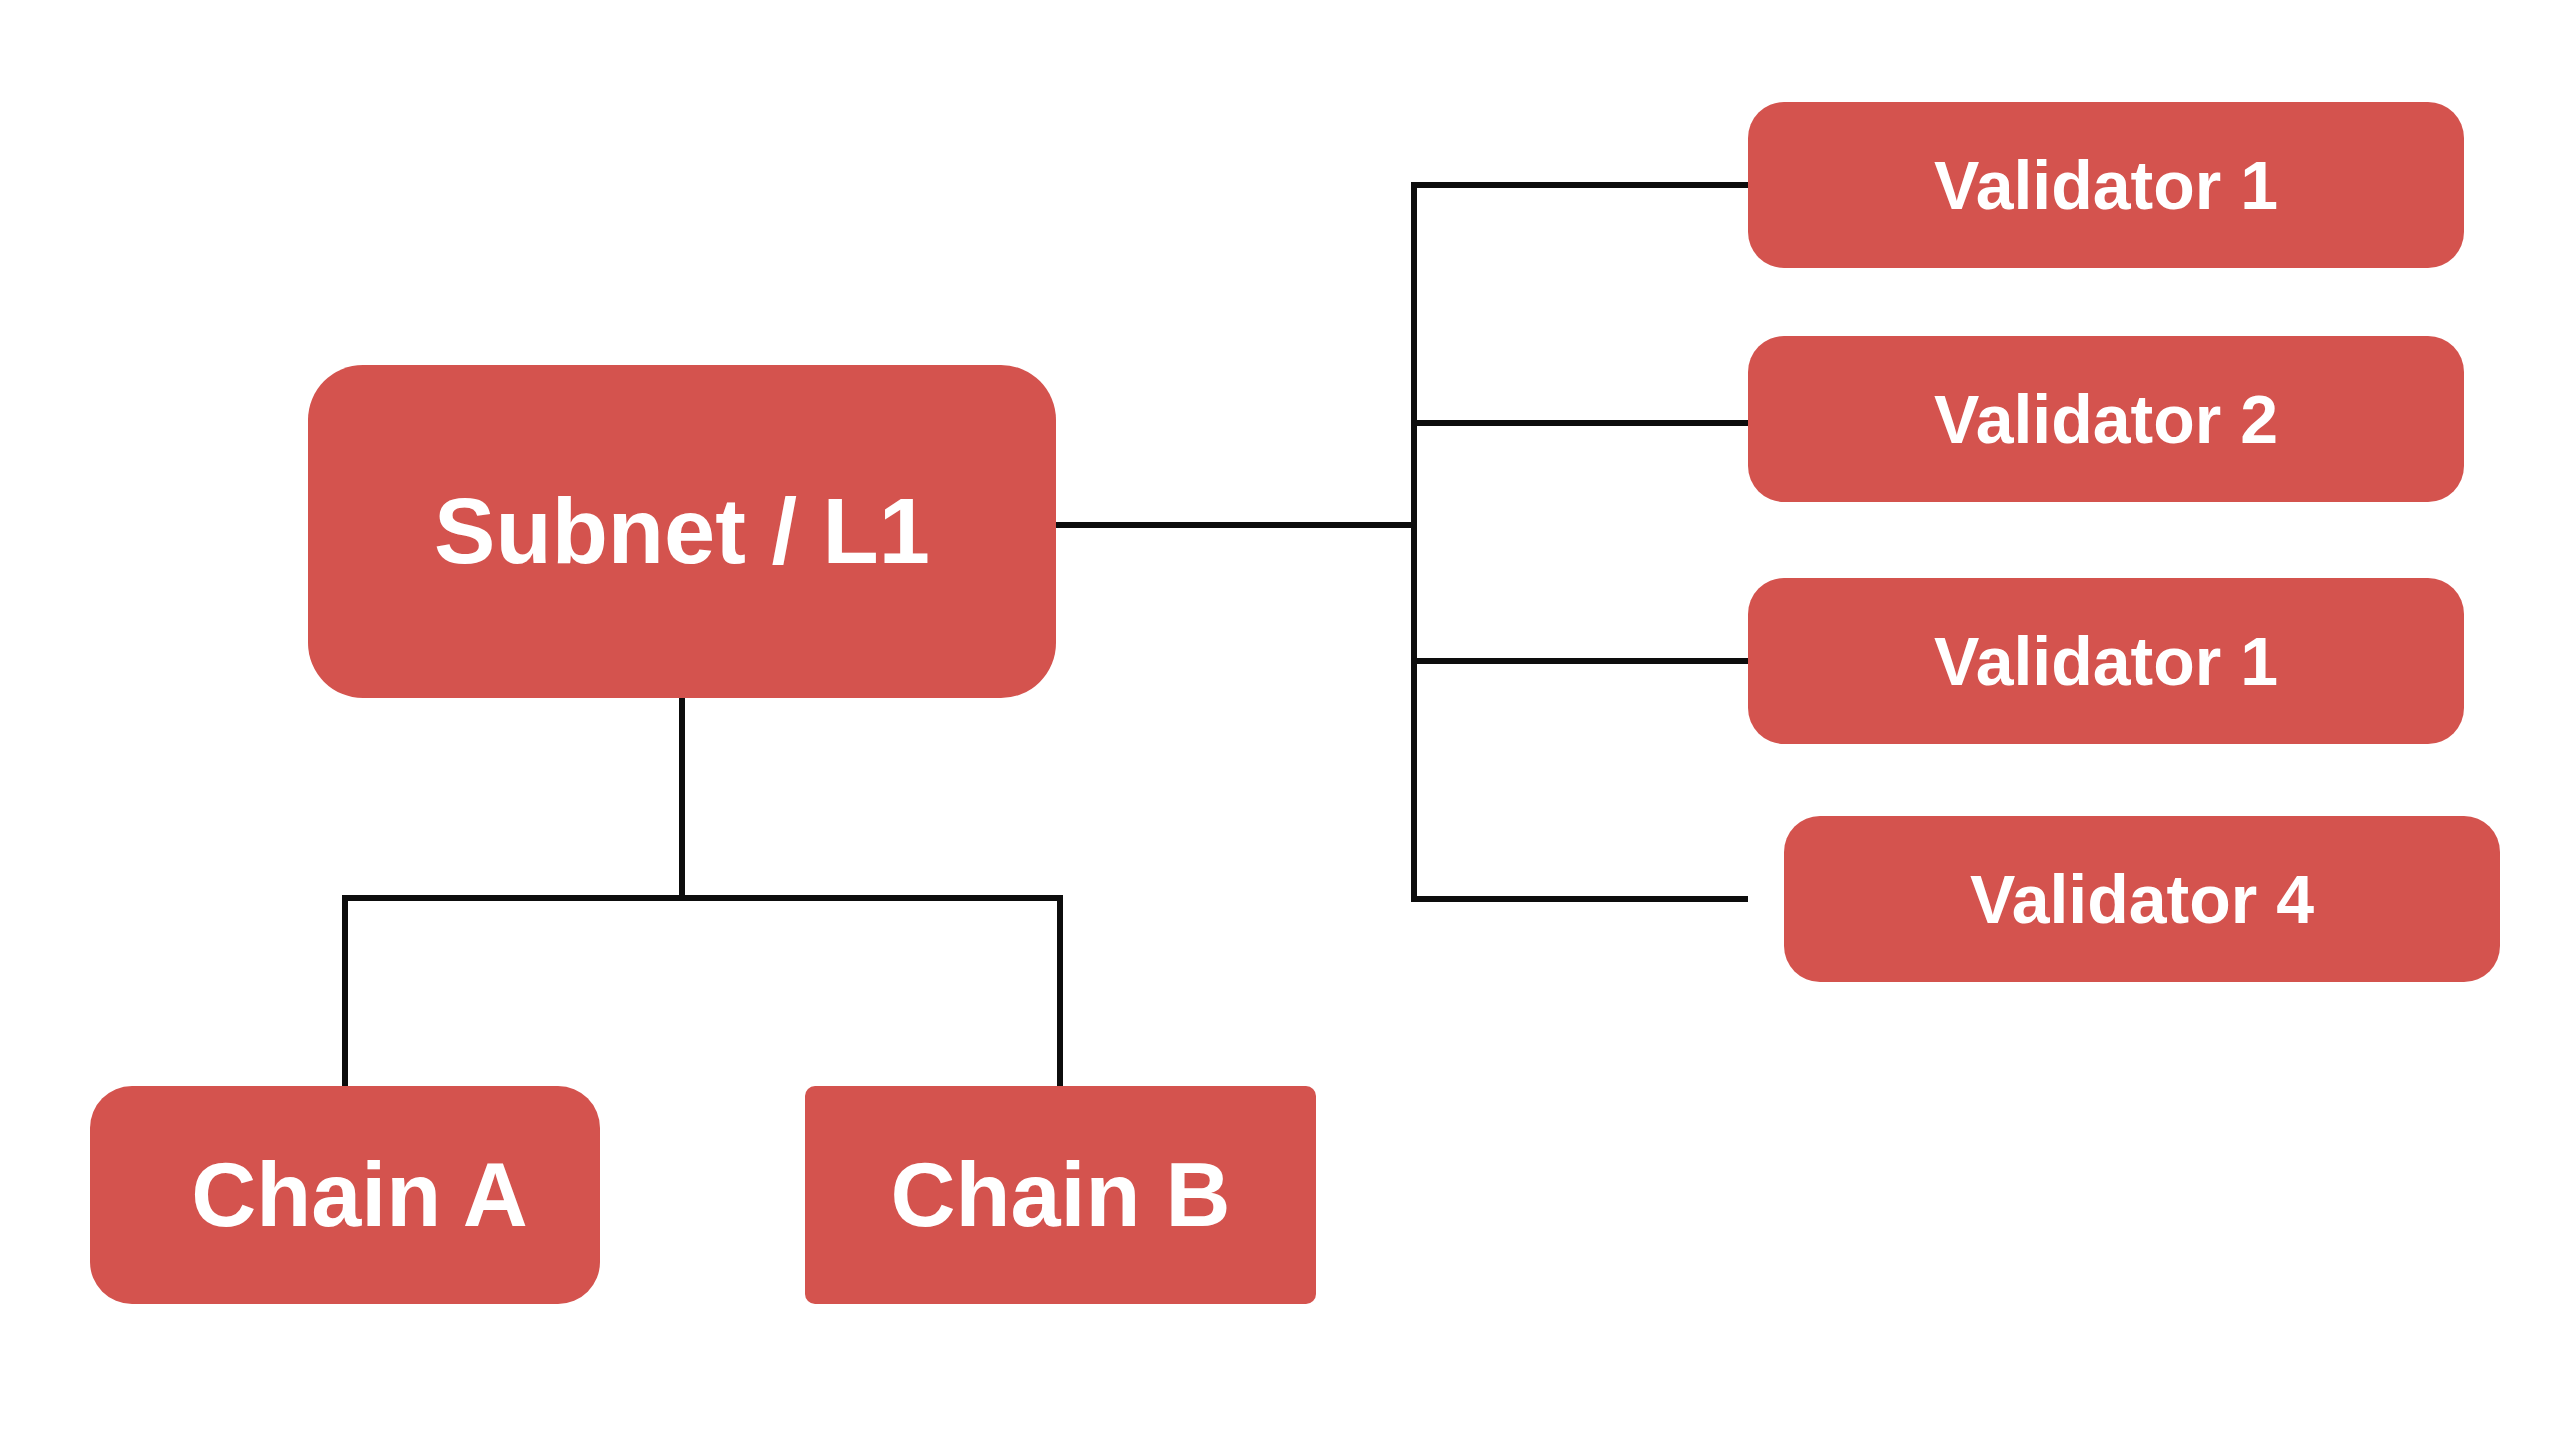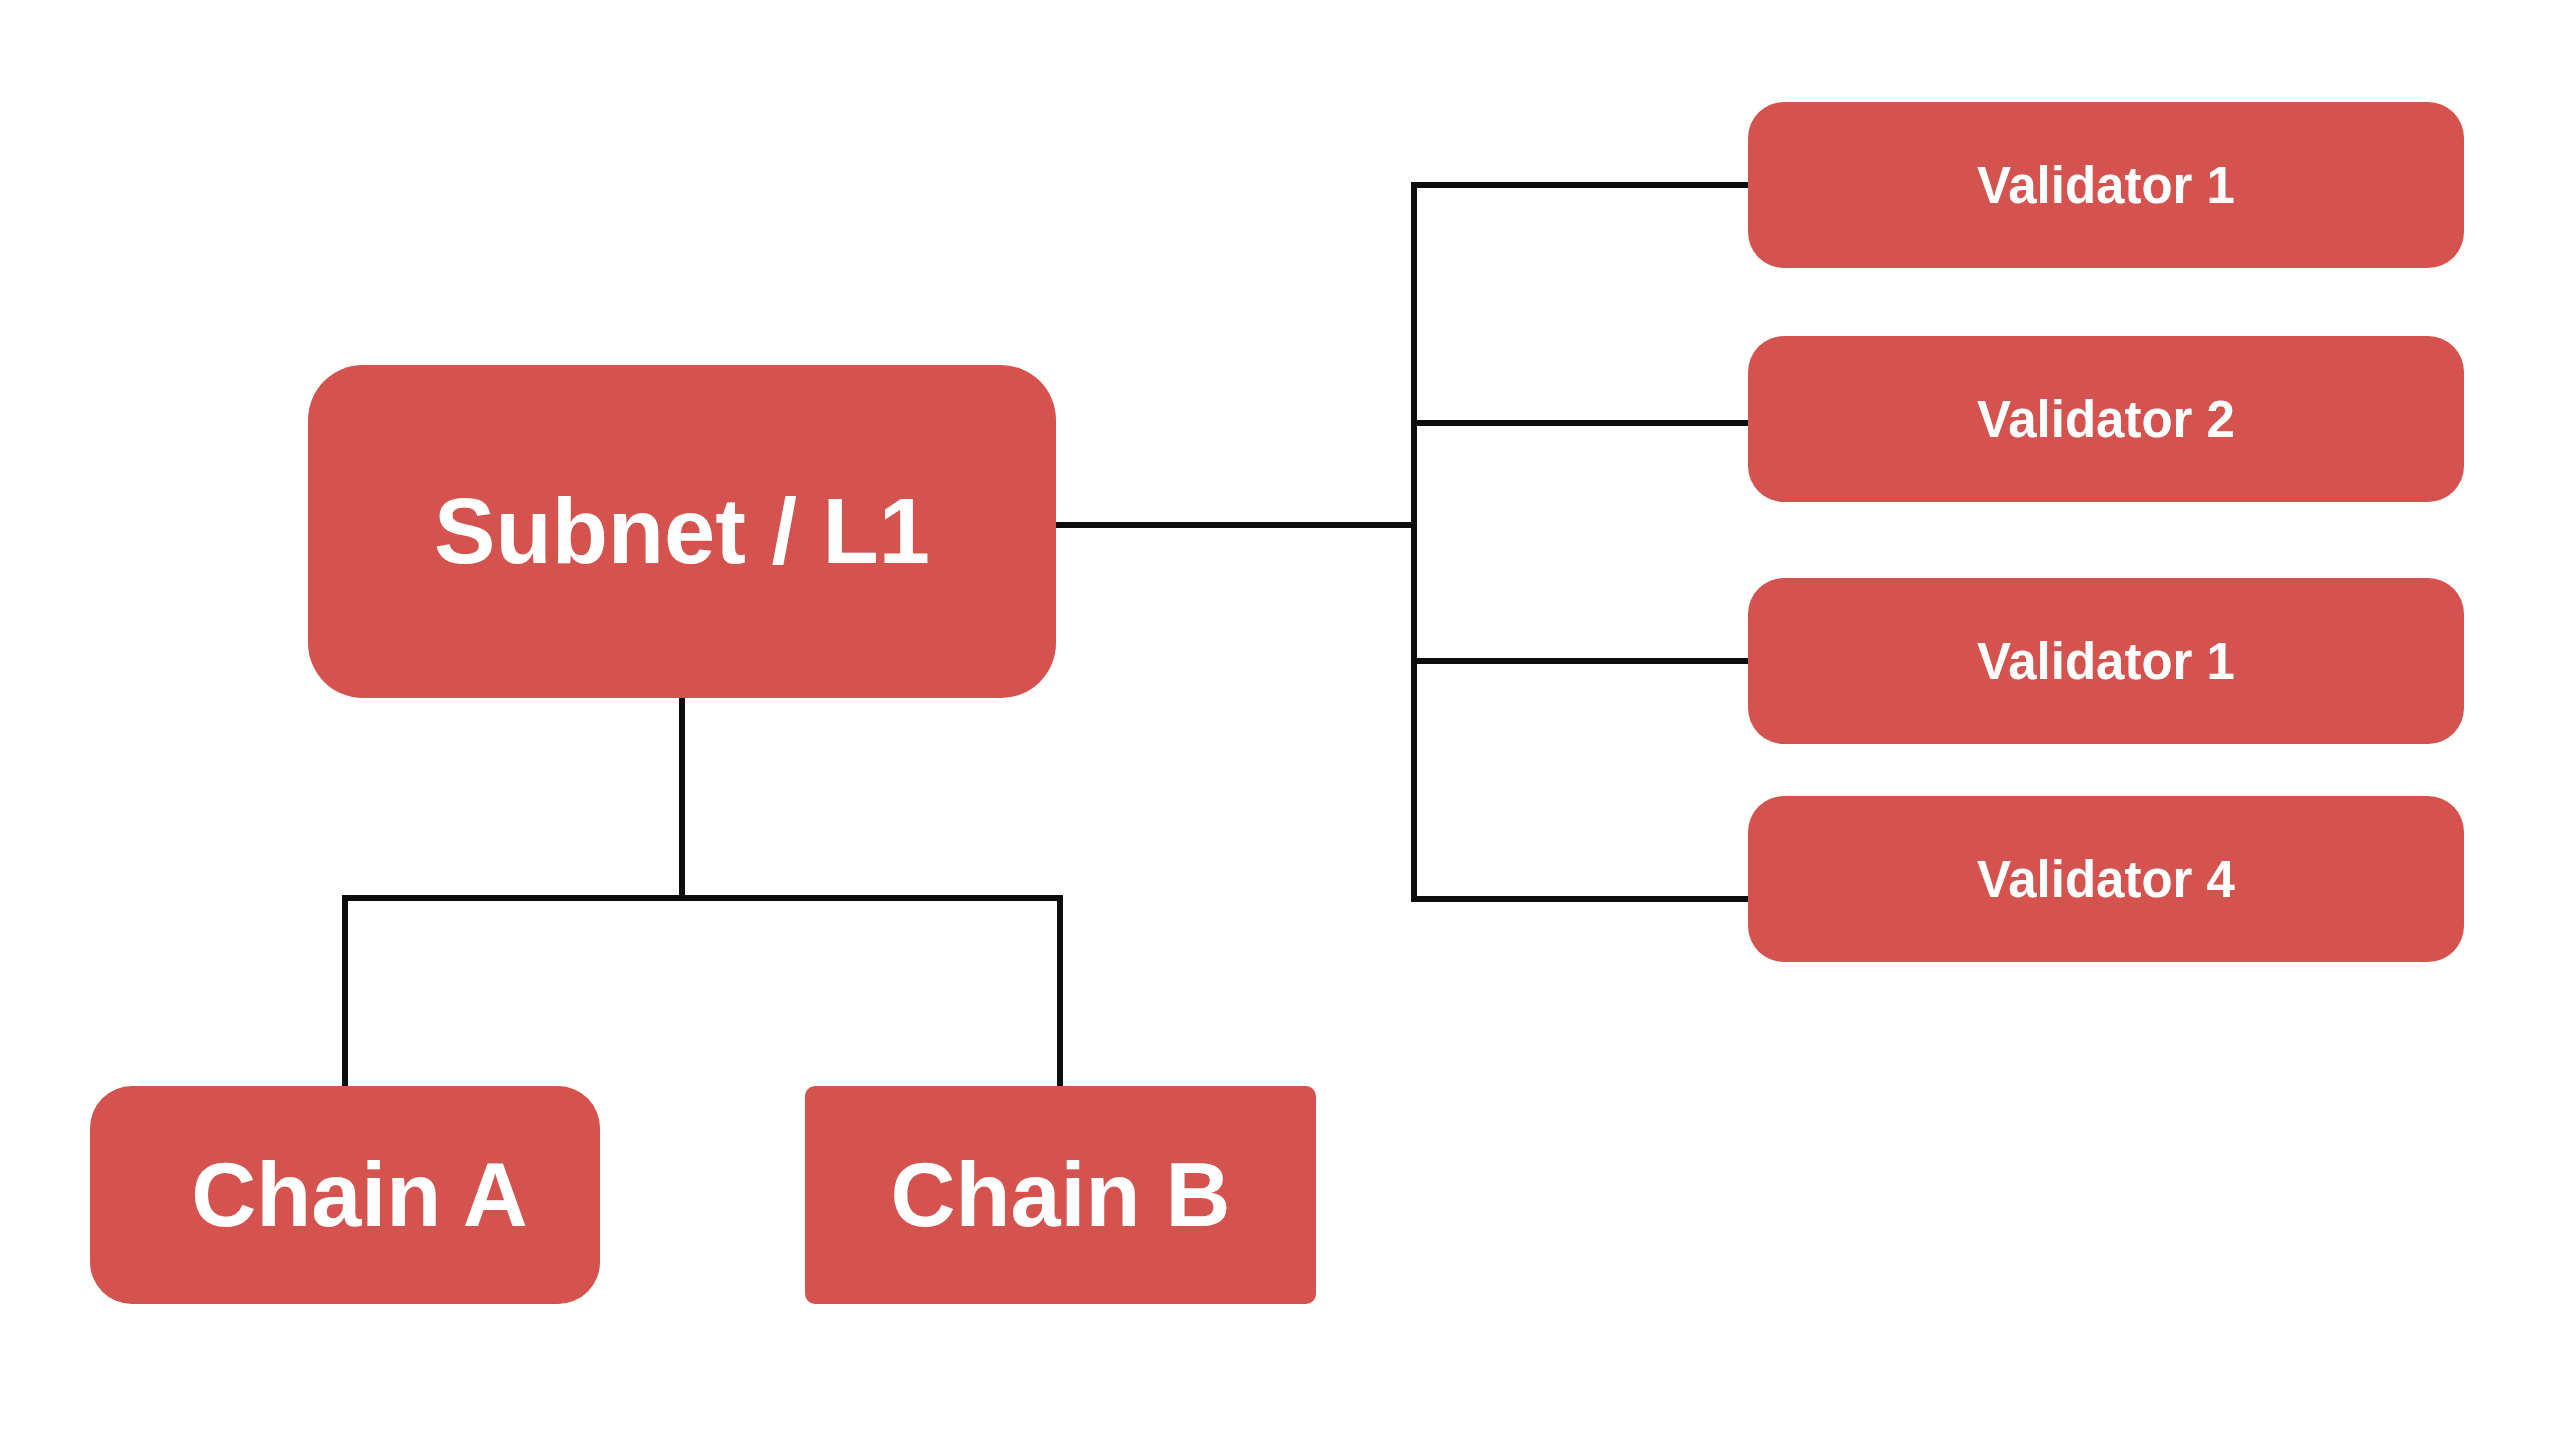--- a/index.html
+++ b/index.html
@@ -64,26 +64,26 @@
     width: 511px;
     height: 218px;
     border-radius: 10px;
     font-size: 90px;
   }
   .node-validator {
     left: 1748px;
     width: 716px;
     height: 166px;
     border-radius: 36px;
-    font-size: 51px;
+    font-size: 68px;
   }
   .node-validator-1 { top: 102px; }
   .node-validator-2 { top: 336px; }
   .node-validator-3 { top: 578px; }
-  .node-validator-4 { top: 796px; }
+  .node-validator-4 { top: 816px; margin-left: 36px; }
 </style>
 </head>
 <body>
 
 <div class="canvas">
 
   <svg class="connector-layer" viewBox="0 0 2556 1430" xmlns="http://www.w3.org/2000/svg" aria-hidden="true">
 
     <line x1="1056" y1="525" x2="1414" y2="525"></line>
     <line x1="1414" y1="182" x2="1414" y2="902"></line>

